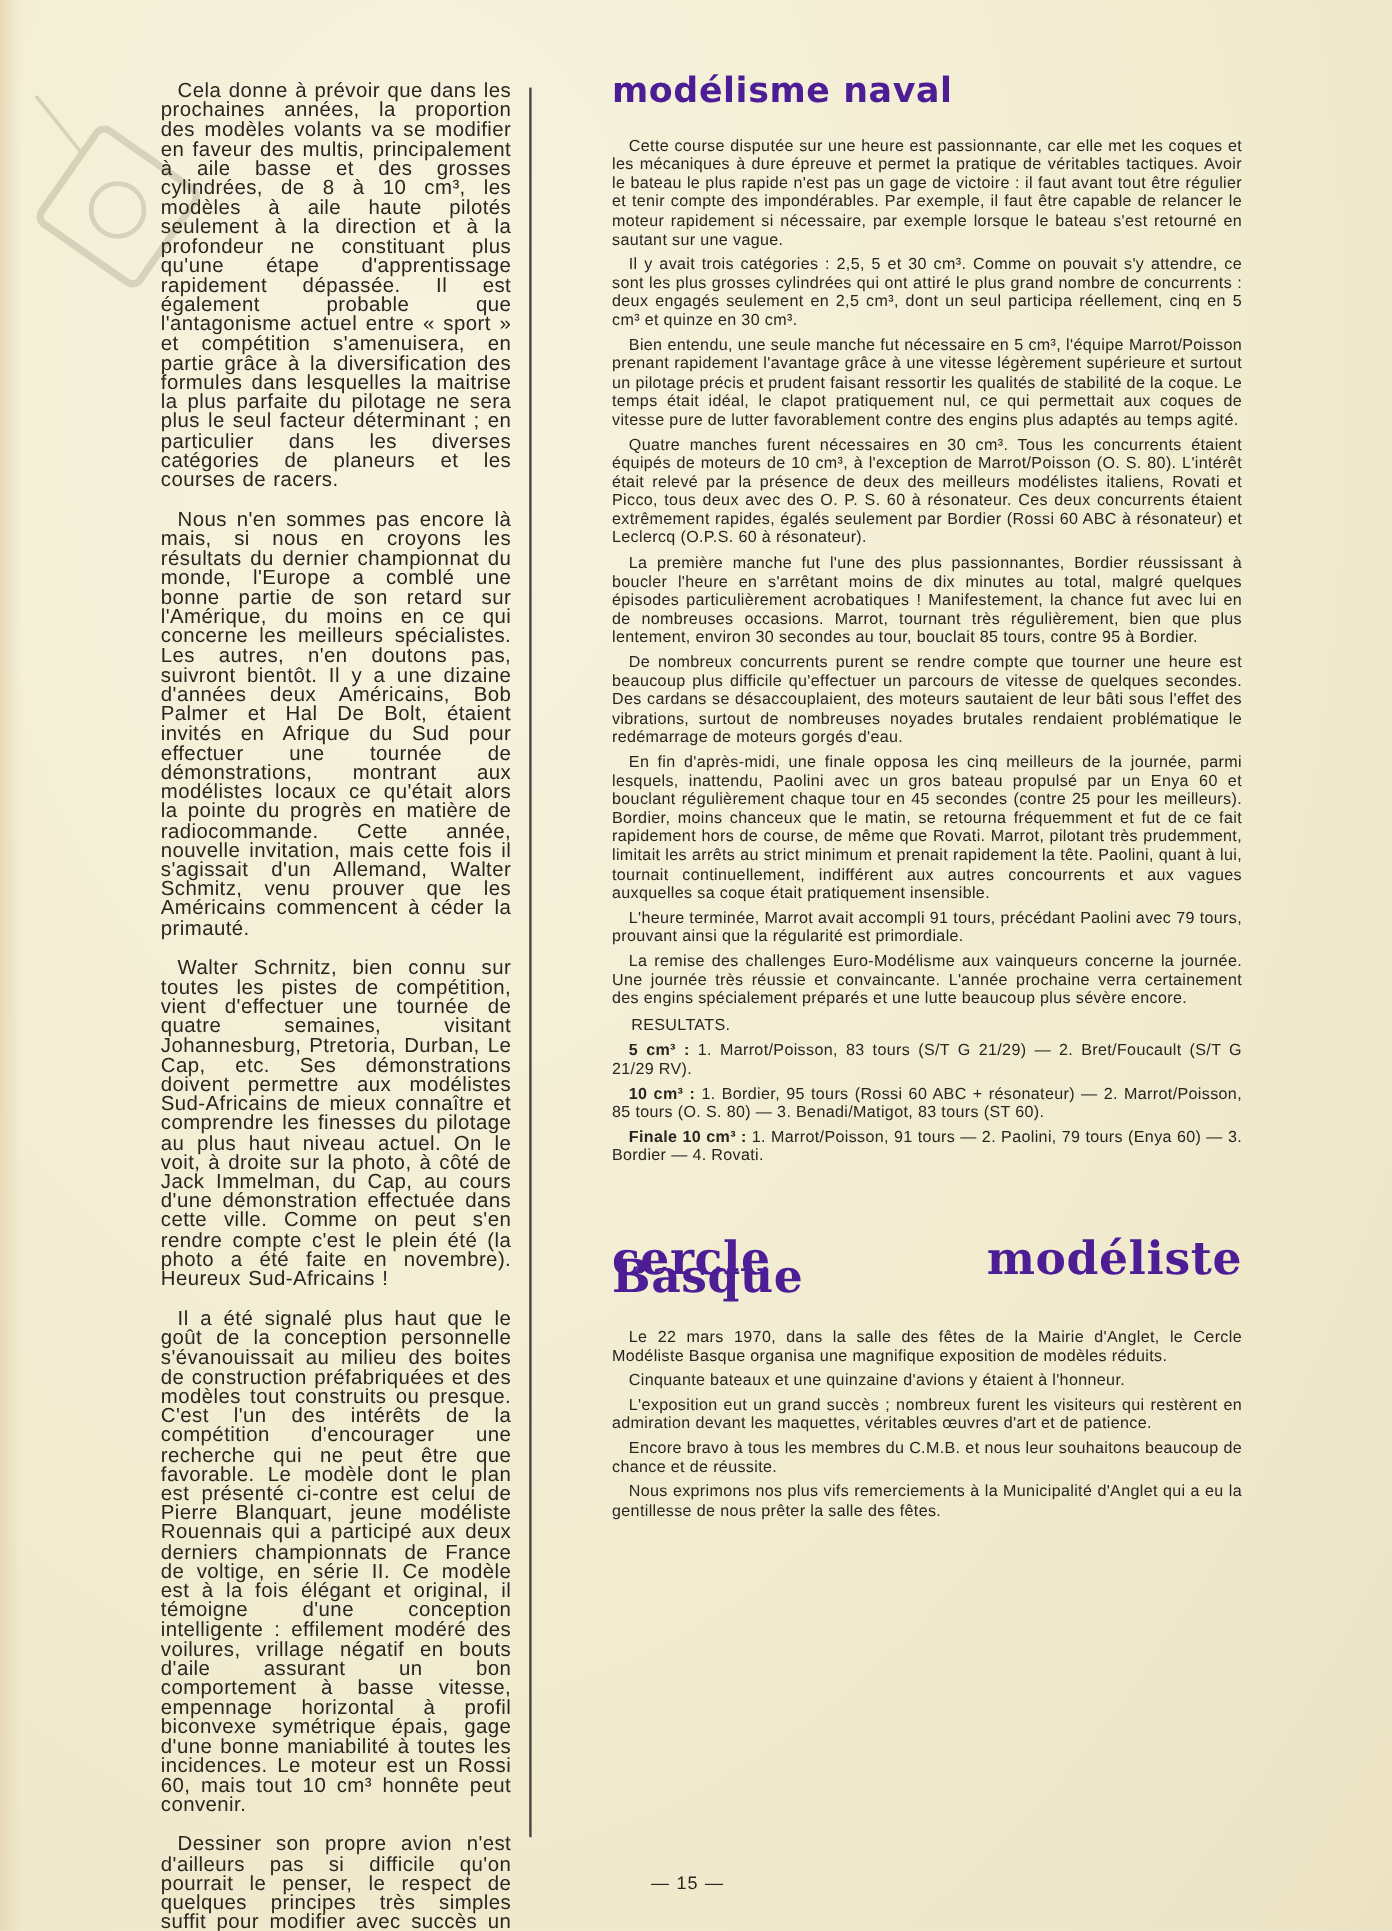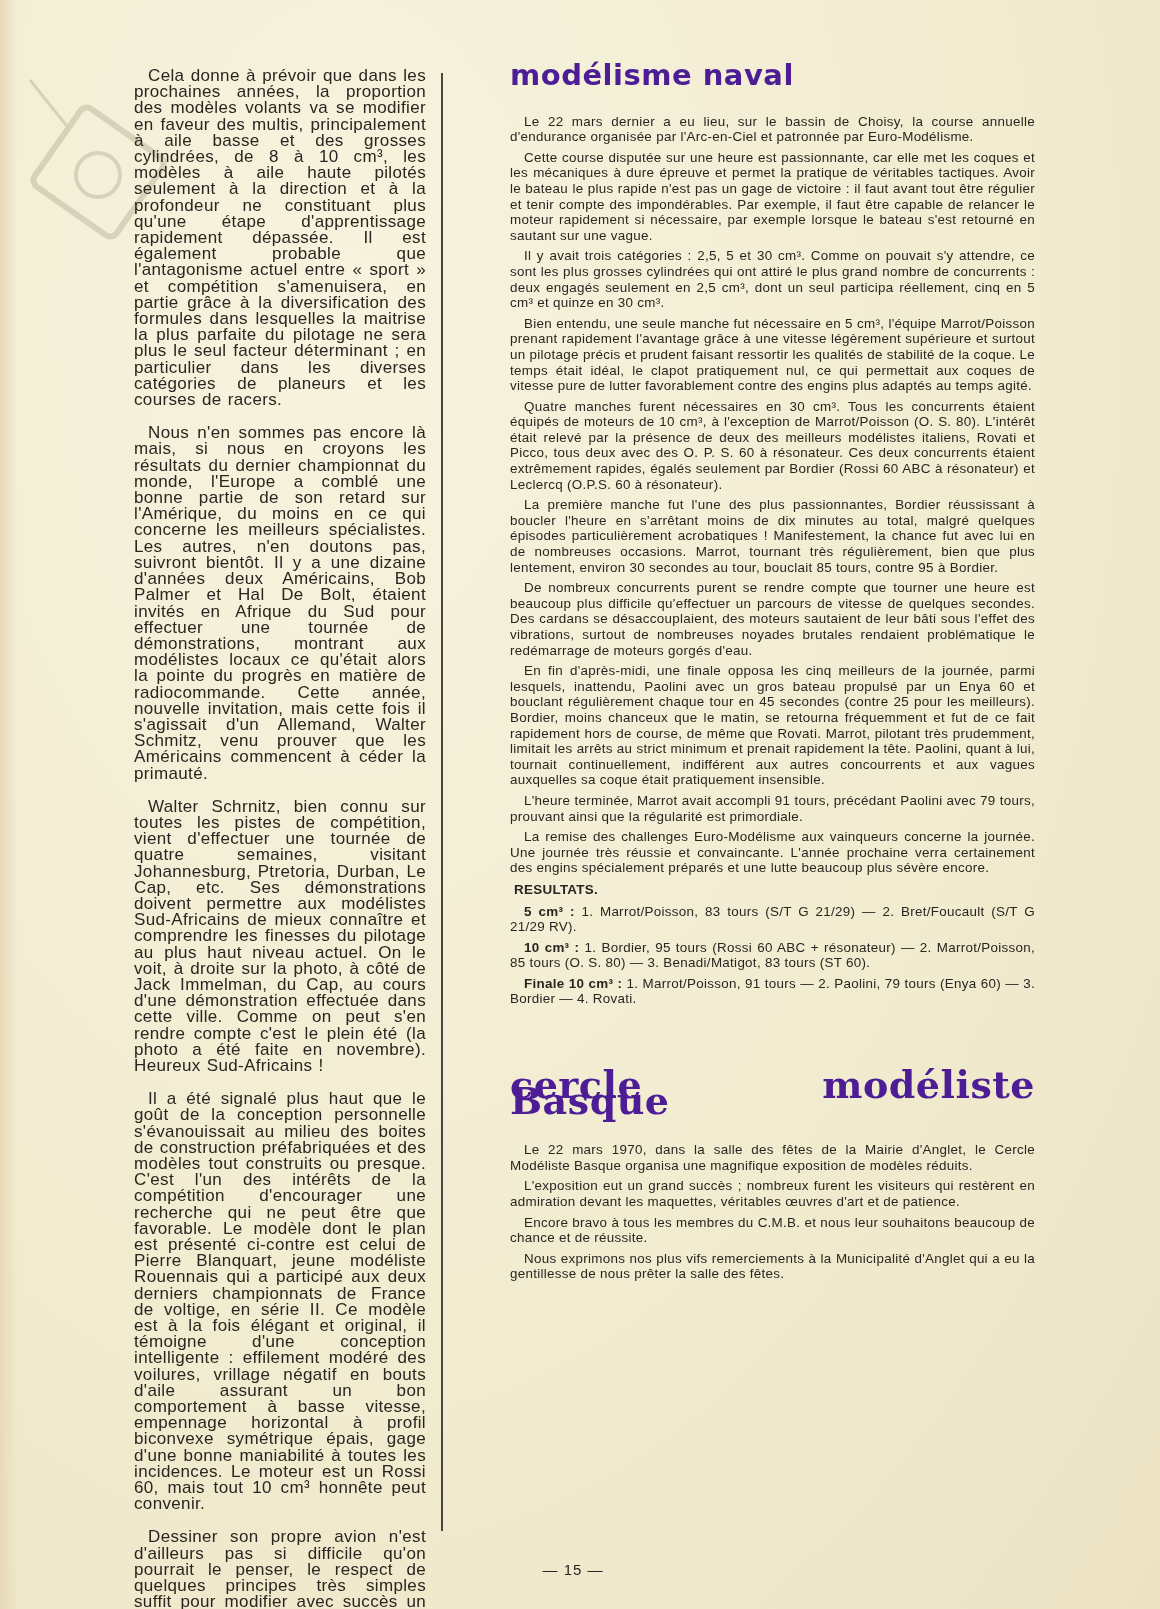--- a/index.html
+++ b/index.html
@@ -36,21 +36,21 @@
     letter-spacing: 0.3px;
   }
   .col-right h1 {
     font-family: "DejaVu Sans", sans-serif; font-weight: bold;
     font-size: 29px; margin: 8px 0 30px 0; letter-spacing: 0.5px; color: #4c1d95;
   }
   .col-right h1.h2nd {
     font-family: "DejaVu Serif", serif; font-size: 38px; margin: 70px 0 34px 0;
   }
   .col-right p { margin: 0 0 5px 0; text-indent: 14px; }
-  .col-right .res-head { font-weight: bold; text-indent: 0; margin: 6px 0 6px 4px; }
+  .col-right .res-head { font-weight: normal; text-indent: 0; margin: 6px 0 6px 16px; }
   .col-right .res b { font-weight: bold; }
   .page-num {
     position: absolute; left: 538px; top: 1561px; width: 70px; text-align: center;
     font-size: 15px; letter-spacing: 1px;
   }
 </style>
 </head>
 <body>
 
 <div class="left-edge"></div>
@@ -68,38 +68,38 @@
   <p>Il a été signalé plus haut que le goût de la conception personnelle s'évanouissait au milieu des boites de construction préfabriquées et des modèles tout construits ou presque. C'est l'un des intérêts de la compétition d'encourager une recherche qui ne peut être que favorable. Le modèle dont le plan est présenté ci-contre est celui de Pierre Blanquart, jeune modéliste Rouennais qui a participé aux deux derniers championnats de France de voltige, en série II. Ce modèle est à la fois élégant et original, il témoigne d'une conception intelligente : effilement modéré des voilures, vrillage négatif en bouts d'aile assurant un bon comportement à basse vitesse, empennage horizontal à profil biconvexe symétrique épais, gage d'une bonne maniabilité à toutes les incidences. Le moteur est un Rossi 60, mais tout 10 cm³ honnête peut convenir.</p>
   <p>Dessiner son propre avion n'est d'ailleurs pas si difficile qu'on pourrait le penser, le respect de quelques principes très simples suffit pour modifier avec succès un appareil existant et le rendre conforme à un goût personnel. Nous reprendrons ce sujet prochainement.</p>
   <p class="sig">STICKMAN.</p>
 </div>
 
 <div class="divider"></div>
 
 <div class="col-right">
   <h1>modélisme naval</h1>
   <div>
-    <p>Le 22 mars dernier a eu lieu, sur le bassin de Choisy, la course annuelle d'endurance organisée par l'Arc-en-Ciel et patronnée par Euro-Modélisme.</p>
     <p>Cette course disputée sur une heure est passionnante, car elle met les coques et les mécaniques à dure épreuve et permet la pratique de véritables tactiques. Avoir le bateau le plus rapide n'est pas un gage de victoire : il faut avant tout être régulier et tenir compte des impondérables. Par exemple, il faut être capable de relancer le moteur rapidement si nécessaire, par exemple lorsque le bateau s'est retourné en sautant sur une vague.</p>
     <p>Il y avait trois catégories : 2,5, 5 et 30 cm³. Comme on pouvait s'y attendre, ce sont les plus grosses cylindrées qui ont attiré le plus grand nombre de concurrents : deux engagés seulement en 2,5 cm³, dont un seul participa réellement, cinq en 5 cm³ et quinze en 30 cm³.</p>
     <p>Bien entendu, une seule manche fut nécessaire en 5 cm³, l'équipe Marrot/Poisson prenant rapidement l'avantage grâce à une vitesse légèrement supérieure et surtout un pilotage précis et prudent faisant ressortir les qualités de stabilité de la coque. Le temps était idéal, le clapot pratiquement nul, ce qui permettait aux coques de vitesse pure de lutter favorablement contre des engins plus adaptés au temps agité.</p>
     <p>Quatre manches furent nécessaires en 30 cm³. Tous les concurrents étaient équipés de moteurs de 10 cm³, à l'exception de Marrot/Poisson (O. S. 80). L'intérêt était relevé par la présence de deux des meilleurs modélistes italiens, Rovati et Picco, tous deux avec des O. P. S. 60 à résonateur. Ces deux concurrents étaient extrêmement rapides, égalés seulement par Bordier (Rossi 60 ABC à résonateur) et Leclercq (O.P.S. 60 à résonateur).</p>
     <p>La première manche fut l'une des plus passionnantes, Bordier réussissant à boucler l'heure en s'arrêtant moins de dix minutes au total, malgré quelques épisodes particulièrement acrobatiques ! Manifestement, la chance fut avec lui en de nombreuses occasions. Marrot, tournant très régulièrement, bien que plus lentement, environ 30 secondes au tour, bouclait 85 tours, contre 95 à Bordier.</p>
     <p>De nombreux concurrents purent se rendre compte que tourner une heure est beaucoup plus difficile qu'effectuer un parcours de vitesse de quelques secondes. Des cardans se désaccouplaient, des moteurs sautaient de leur bâti sous l'effet des vibrations, surtout de nombreuses noyades brutales rendaient problématique le redémarrage de moteurs gorgés d'eau.</p>
     <p>En fin d'après-midi, une finale opposa les cinq meilleurs de la journée, parmi lesquels, inattendu, Paolini avec un gros bateau propulsé par un Enya 60 et bouclant régulièrement chaque tour en 45 secondes (contre 25 pour les meilleurs). Bordier, moins chanceux que le matin, se retourna fréquemment et fut de ce fait rapidement hors de course, de même que Rovati. Marrot, pilotant très prudemment, limitait les arrêts au strict minimum et prenait rapidement la tête. Paolini, quant à lui, tournait continuellement, indifférent aux autres concourrents et aux vagues auxquelles sa coque était pratiquement insensible.</p>
     <p>L'heure terminée, Marrot avait accompli 91 tours, précédant Paolini avec 79 tours, prouvant ainsi que la régularité est primordiale.</p>
     <p>La remise des challenges Euro-Modélisme aux vainqueurs concerne la journée. Une journée très réussie et convaincante. L'année prochaine verra certainement des engins spécialement préparés et une lutte beaucoup plus sévère encore.</p>
     <p class="res-head">RESULTATS.</p>
     <p class="res"><b>5 cm³ :</b><span> 1. Marrot/Poisson, 83 tours (S/T G 21/29) — 2. Bret/Foucault (S/T G 21/29 RV).</span></p>
     <p class="res"><b>10 cm³ :</b><span> 1. Bordier, 95 tours (Rossi 60 ABC + résonateur) — 2. Marrot/Poisson, 85 tours (O. S. 80) — 3. Benadi/Matigot, 83 tours (ST 60).</span></p>
     <p class="res"><b>Finale 10 cm³ :</b><span> 1. Marrot/Poisson, 91 tours — 2. Paolini, 79 tours (Enya 60) — 3. Bordier — 4. Rovati.</span></p>
   </div>
 
   <h1 class="h2nd">cercle modéliste Basque</h1>
   <div>
     <p>Le 22 mars 1970, dans la salle des fêtes de la Mairie d'Anglet, le Cercle Modéliste Basque organisa une magnifique exposition de modèles réduits.</p>
+    <p>Cinquante bateaux et une quinzaine d'avions y étaient à l'honneur.</p>
     <p>L'exposition eut un grand succès ; nombreux furent les visiteurs qui restèrent en admiration devant les maquettes, véritables œuvres d'art et de patience.</p>
     <p>Encore bravo à tous les membres du C.M.B. et nous leur souhaitons beaucoup de chance et de réussite.</p>
     <p>Nous exprimons nos plus vifs remerciements à la Municipalité d'Anglet qui a eu la gentillesse de nous prêter la salle des fêtes.</p>
   </div>
 </div>
 
 <div class="page-num">— 15 —</div>
 
 </body></html>

